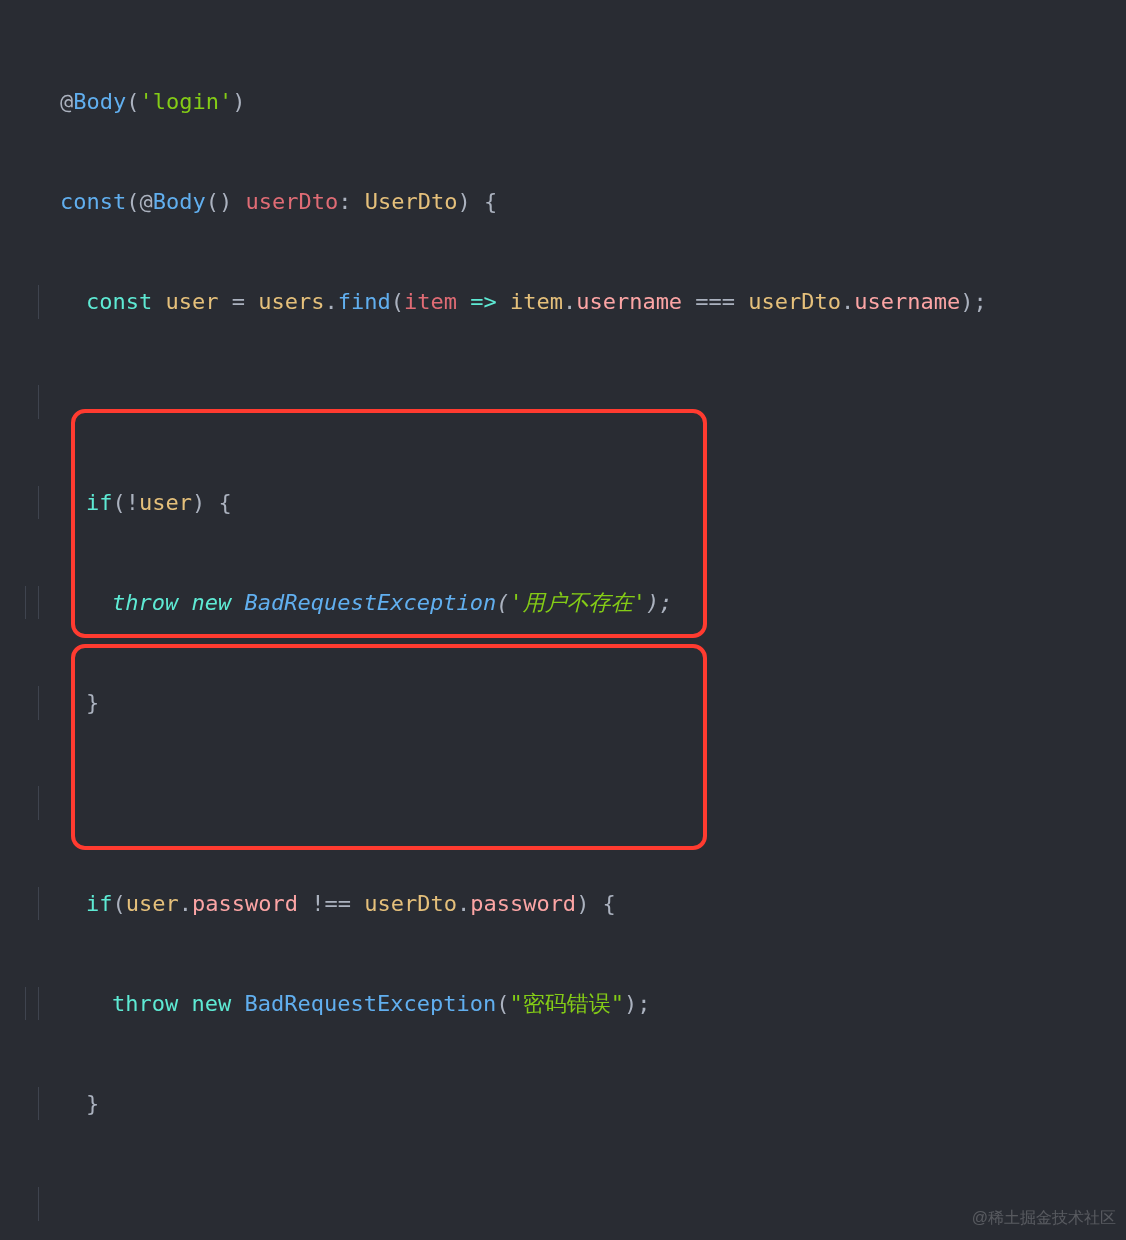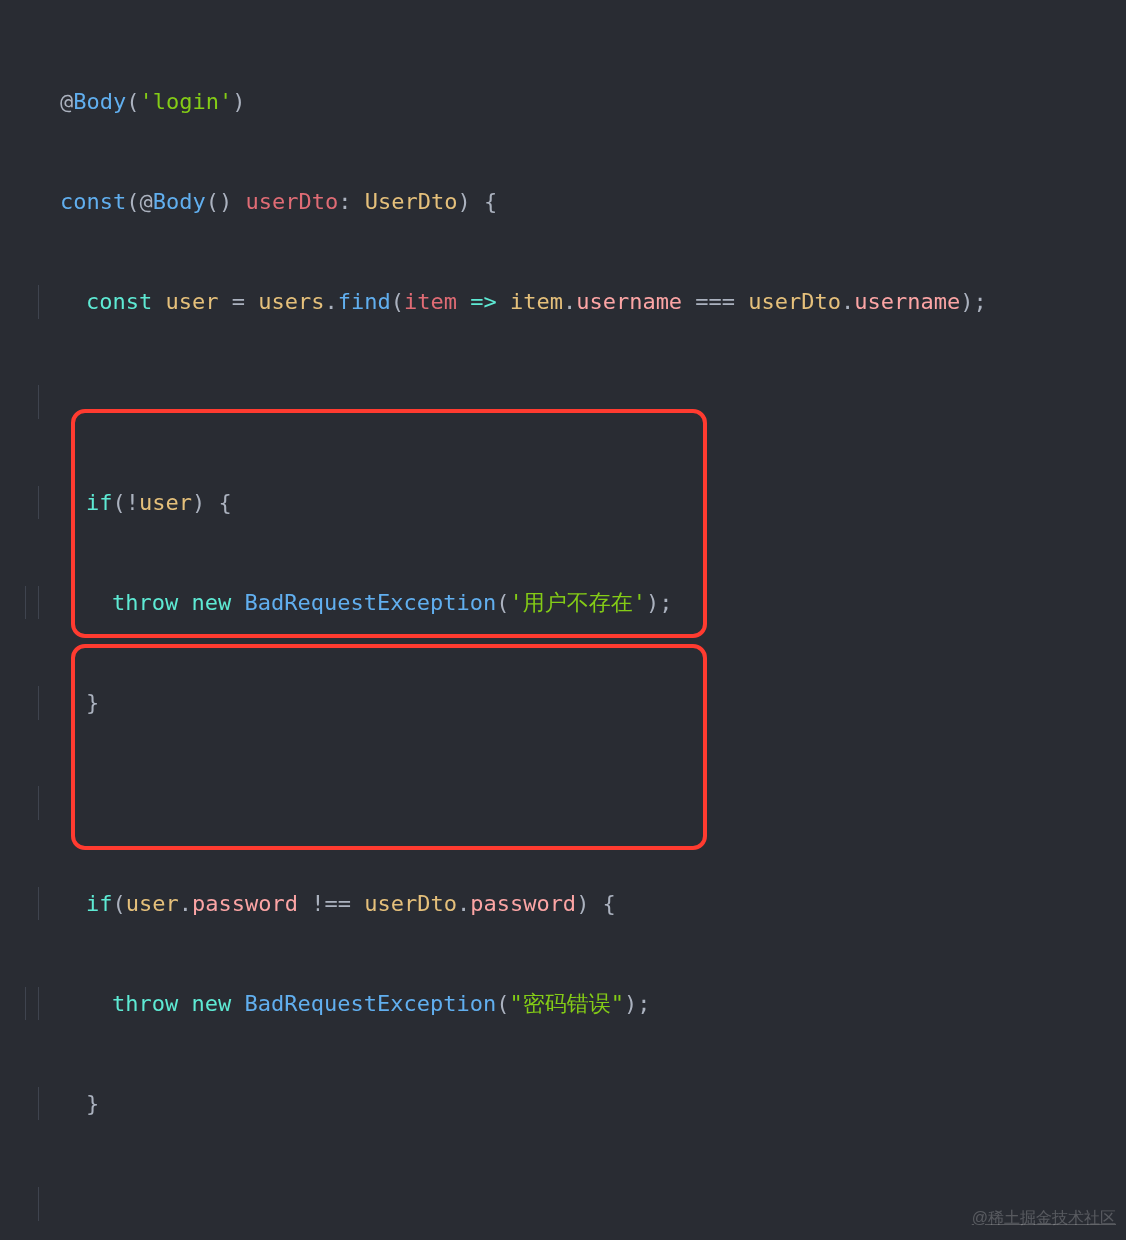--- a/index.html
+++ b/index.html
@@ -53,39 +53,38 @@
     background: transparent;
     pointer-events: none;
   }
   .watermark {
     position: absolute;
     right: 10px;
     bottom: 6px;
     font-family: -apple-system, sans-serif;
     font-size: 16px;
     color: rgba(255,255,255,0.22);
-    text-decoration: underline;
   }
 </style>
 </head>
 <body>
 
 <div class="editor">
 
 <div class="code-line"><span class="punct">@</span><span class="func">Body</span><span class="punct">(</span><span class="string">'login'</span><span class="punct">)</span></div>
 
 <div class="code-line"><span class="func">const</span><span class="punct">(</span><span class="punct">@</span><span class="func">Body</span><span class="punct">() </span><span class="param">userDto</span><span class="punct">: </span><span class="var">UserDto</span><span class="punct">) {</span></div>
 
 <div class="code-line" style="padding-left:26px;"><span class="gut"></span><span class="keyword">const</span><span class="punct"> </span><span class="var">user</span><span class="punct"> = </span><span class="var">users</span><span class="punct">.</span><span class="func">find</span><span class="punct">(</span><span class="param">item</span><span class="punct"> </span><span class="keyword">=&gt;</span><span class="punct"> </span><span class="var">item</span><span class="punct">.</span><span class="prop">username</span><span class="punct"> === </span><span class="var">userDto</span><span class="punct">.</span><span class="prop">username</span><span class="punct">);</span></div>
 
 <div class="code-line" style="padding-left:26px;"><span class="gut"></span>&nbsp;</div>
 
 <div class="code-line" style="padding-left:26px;"><span class="gut"></span><span class="keyword">if</span><span class="punct">(!</span><span class="var">user</span><span class="punct">) {</span></div>
 
-<div class="code-line" style="padding-left:52px;"><span class="gut2"></span><span class="gut"></span><span class="keyword">throw</span><span class="punct"> </span><span class="keyword">new</span><span class="punct"> </span><span class="func">BadRequestException</span><span class="punct">(</span><span class="string">'用户不存在'</span><span class="punct">);</span></div>
+<div class="code-line" style="padding-left:52px;font-style:italic;"><span class="gut2"></span><span class="gut"></span><span class="keyword">throw</span><span class="punct"> </span><span class="keyword">new</span><span class="punct"> </span><span class="func">BadRequestException</span><span class="punct">(</span><span class="string">'用户不存在'</span><span class="punct">);</span></div>
 
 <div class="code-line" style="padding-left:26px;"><span class="gut"></span><span class="punct">}</span></div>
 
 <div class="code-line" style="padding-left:26px;"><span class="gut"></span>&nbsp;</div>
 
 <div class="code-line" style="padding-left:26px;"><span class="gut"></span><span class="keyword">if</span><span class="punct">(</span><span class="var">user</span><span class="punct">.</span><span class="prop">password</span><span class="punct"> !== </span><span class="var">userDto</span><span class="punct">.</span><span class="prop">password</span><span class="punct">) {</span></div>
 
 <div class="code-line" style="padding-left:52px;"><span class="gut2"></span><span class="gut"></span><span class="keyword">throw</span><span class="punct"> </span><span class="keyword">new</span><span class="punct"> </span><span class="func">BadRequestException</span><span class="punct">(</span><span class="string">"密码错误"</span><span class="punct">);</span></div>
 
 <div class="code-line" style="padding-left:26px;"><span class="gut"></span><span class="punct">}</span></div>

